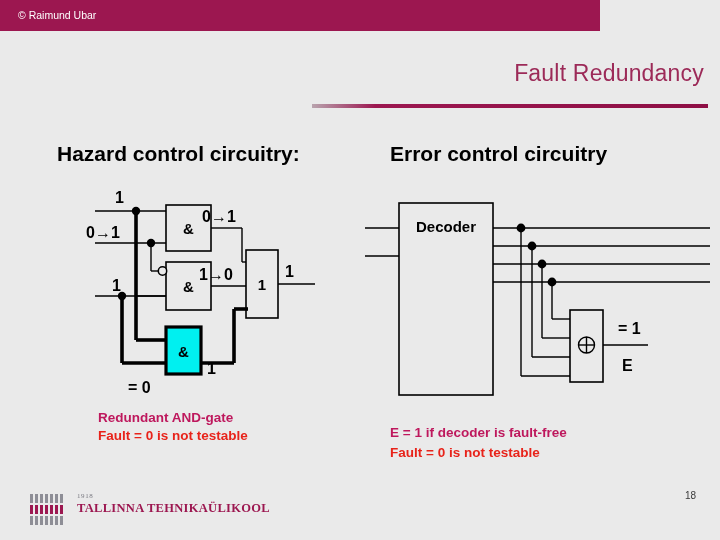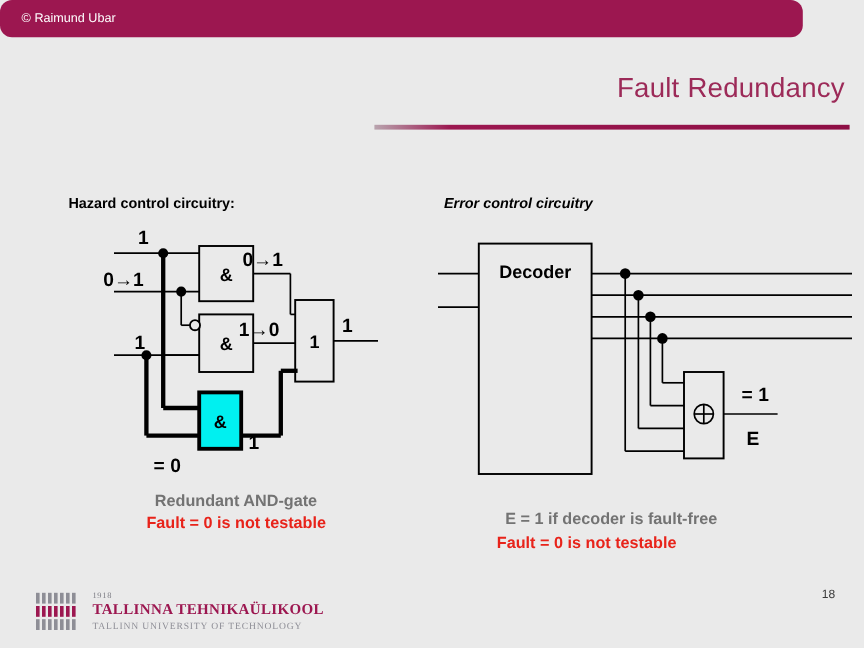--- a/index.html
+++ b/index.html
@@ -4,23 +4,22 @@
 <style>
   html,body{margin:0;padding:0;}
   body{
     width:720px;height:540px;overflow:hidden;
     background:#eaeaea;
     font-family:"Liberation Sans", sans-serif;
     position:relative;
   }
   
   #header-bar{
-    position:absolute;left:0;top:0;width:669px;height:31px;
+    position:absolute;left:0;top:0;width:600px;height:31px;
     background:#9c1750;
-    border-radius:10px;
   }
   #copyright{
     position:absolute;left:18px;top:9px;
     font-size:10.5px;color:#ffffff;white-space:nowrap;
   }
   #header-right{
     position:absolute;right:14px;top:8px;
     font-size:11.5px;color:#ffffff;white-space:nowrap;
   }
   
@@ -28,30 +27,29 @@
     position:absolute;right:16px;top:60px;
     font-size:23px;color:#9c2a58;font-weight:400;
     letter-spacing:.2px;white-space:nowrap;
   }
   #title-rule{
     position:absolute;left:312px;top:104px;width:396px;height:4px;
     background:linear-gradient(to right,#b9a4ae 0%,#9c1750 16%,#8e0f45 100%);
   }
   
   .section-heading{
-    position:absolute;font-size:12px;font-weight:bold;color:#000;
+    position:absolute;font-size:21px;font-weight:bold;color:#000;
     white-space:nowrap;
-    margin-top:20px;
   }
   #heading-left{left:57px;top:142px;}
-  #heading-right{left:370px;top:142px;font-style:italic;}
+  #heading-right{left:390px;top:142px;}
   
   .caption{position:absolute;font-size:13.5px;font-weight:bold;white-space:nowrap;}
-  .caption.black{color:#737373;margin-left:31px;}
-  .caption.red{color:#e8231a;margin-left:24px;}
+  .caption.black{color:#be185d;}
+  .caption.red{color:#e8231a;}
   #cap-left-1{left:98px;top:410px;}
   #cap-left-2{left:98px;top:428px;}
   #cap-right-1{left:390px;top:425px;}
   #cap-right-2{left:390px;top:445px;}
   
   #circuit-layer{position:absolute;left:0;top:0;width:720px;height:540px;}
   
   #footer-logo{
     position:absolute;left:30px;top:492px;width:210px;height:40px;font-family:Liberation Serif, serif;
   }
@@ -211,15 +209,14 @@
         <i></i>
         <i></i>
         <i></i>
         <i></i>
         <i></i>
         <i></i>
       </div>
   </div>
   <div id="logo-year">1918</div>
   <div id="logo-main">TALLINNA TEHNIKAÜLIKOOL</div>
-  <div id="logo-sub">TALLINN UNIVERSITY OF TECHNOLOGY</div>
 </div>
 <div id="page-number">18</div>
 
 </body></html>

